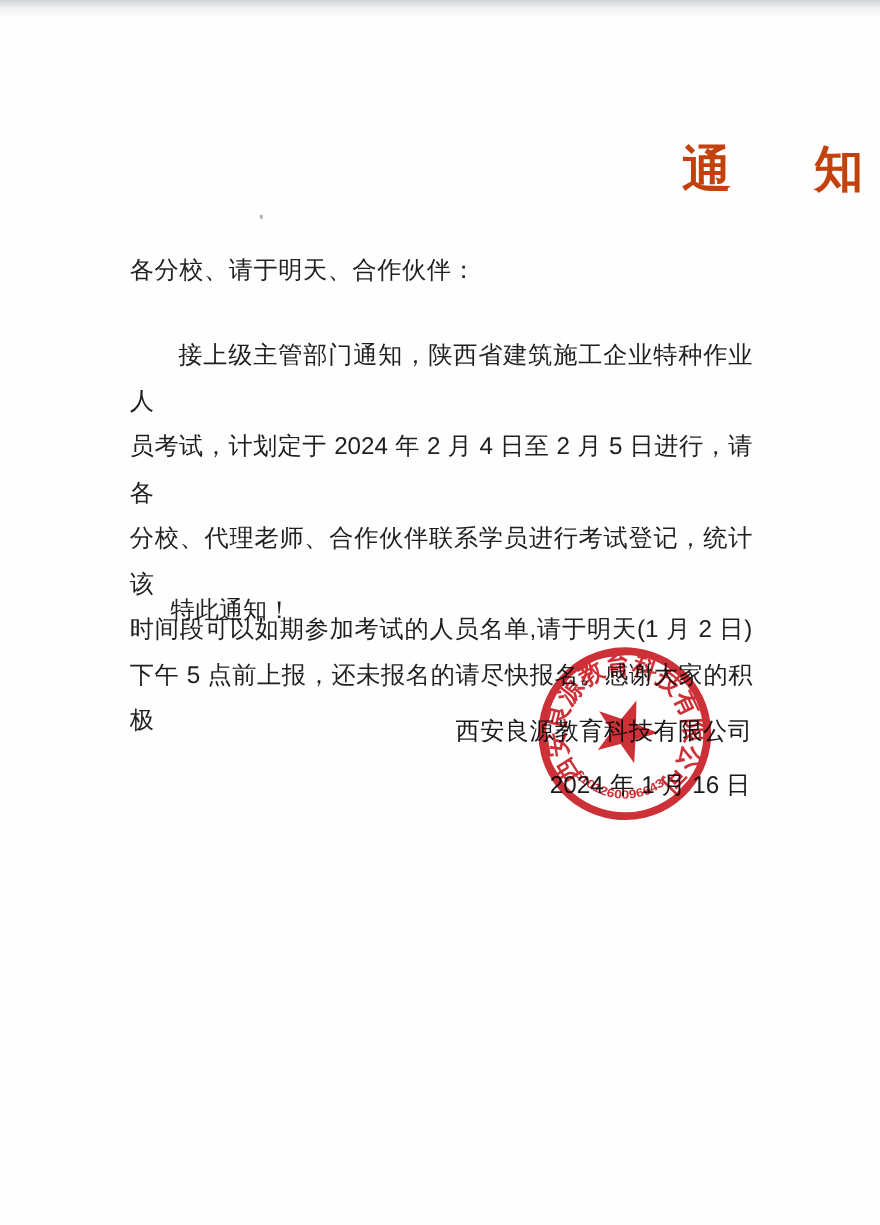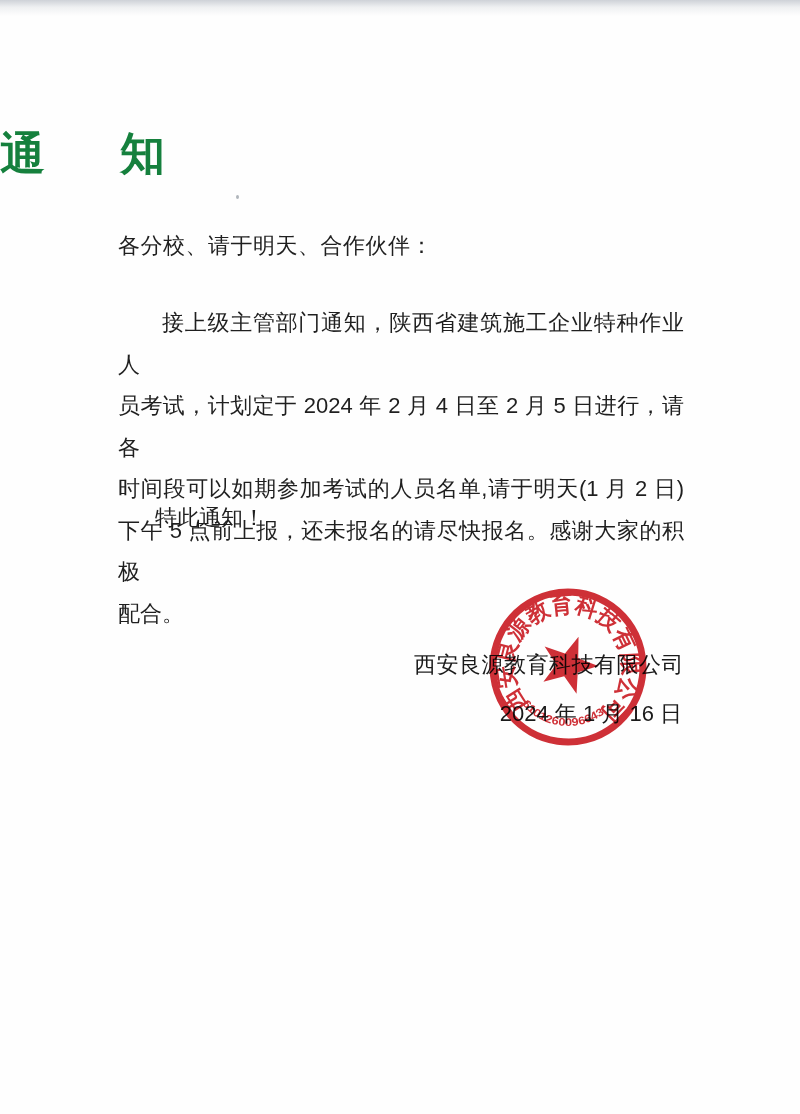--- a/index.html
+++ b/index.html
@@ -20,26 +20,26 @@
       rgba(148,155,168,0.45) 0%,
       rgba(148,155,168,0.14) 45%,
       rgba(148,155,168,0) 100%);
   }
   .title {
     position: absolute;
     top: 124px;
     left: 0;
     width: 100%;
     margin: 0;
-    text-align: left;
+    text-align: right;
     font-family: "Liberation Serif", serif;
     font-size: 45px;
     font-weight: bold;
     letter-spacing: 15px;
-    color: #15803d;
+    color: #c2410c;
   }
   .speck {
     position: absolute;
     left: 236px; top: 195px;
     width: 3px; height: 4px;
     background: #8f959e;
     border-radius: 50%;
     opacity: 0.7;
   }
   .salutation {
@@ -57,21 +57,21 @@
   }
   .line { width: 566px; }
   .justify {
     text-align: justify;
     text-align-last: justify;
     text-justify: inter-character;
   }
   .indent { text-indent: 2em; margin-top: 24px; }
   .closing {
     position: absolute;
-    left: 155px; top: 503px;
+    left: 155px; top: 540px;
     font-size: 22px;
     text-align: center;
   }
   .signature-block {
     position: absolute;
     right: 116px; top: 650px;
     text-align: right;
     z-index: 2;
   }
   .company-name {
@@ -108,23 +108,23 @@
 
   <h1 class="title">通　知</h1>
 
   <div class="speck"></div>
 
   <div class="salutation">各分校、请于明天、合作伙伴：</div>
 
   <div class="body-text">
     <div class="line justify indent">接上级主管部门通知，陕西省建筑施工企业特种作业人</div>
     <div class="line justify">员考试，计划定于 2024 年 2 月 4 日至 2 月 5 日进行，请各</div>
+    <div class="line justify">分校、代理老师、合作伙伴联系学员进行考试登记，统计该</div>
     <div class="line justify">时间段可以如期参加考试的人员名单,请于明天(1 月 2 日)</div>
     <div class="line justify">下午 5 点前上报，还未报名的请尽快报名。感谢大家的积极</div>
-    <div class="line">配合。</div>
   </div>
 
   <div class="closing">特此通知！</div>
 
   <div class="signature-block">
     <div class="company-name">西安良源教育科技有限公司</div>
     <div class="signature-date">2024 年 1 月 16 日</div>
   </div>
 
   <svg class="seal" viewBox="0 0 200 200" xmlns="http://www.w3.org/2000/svg">

